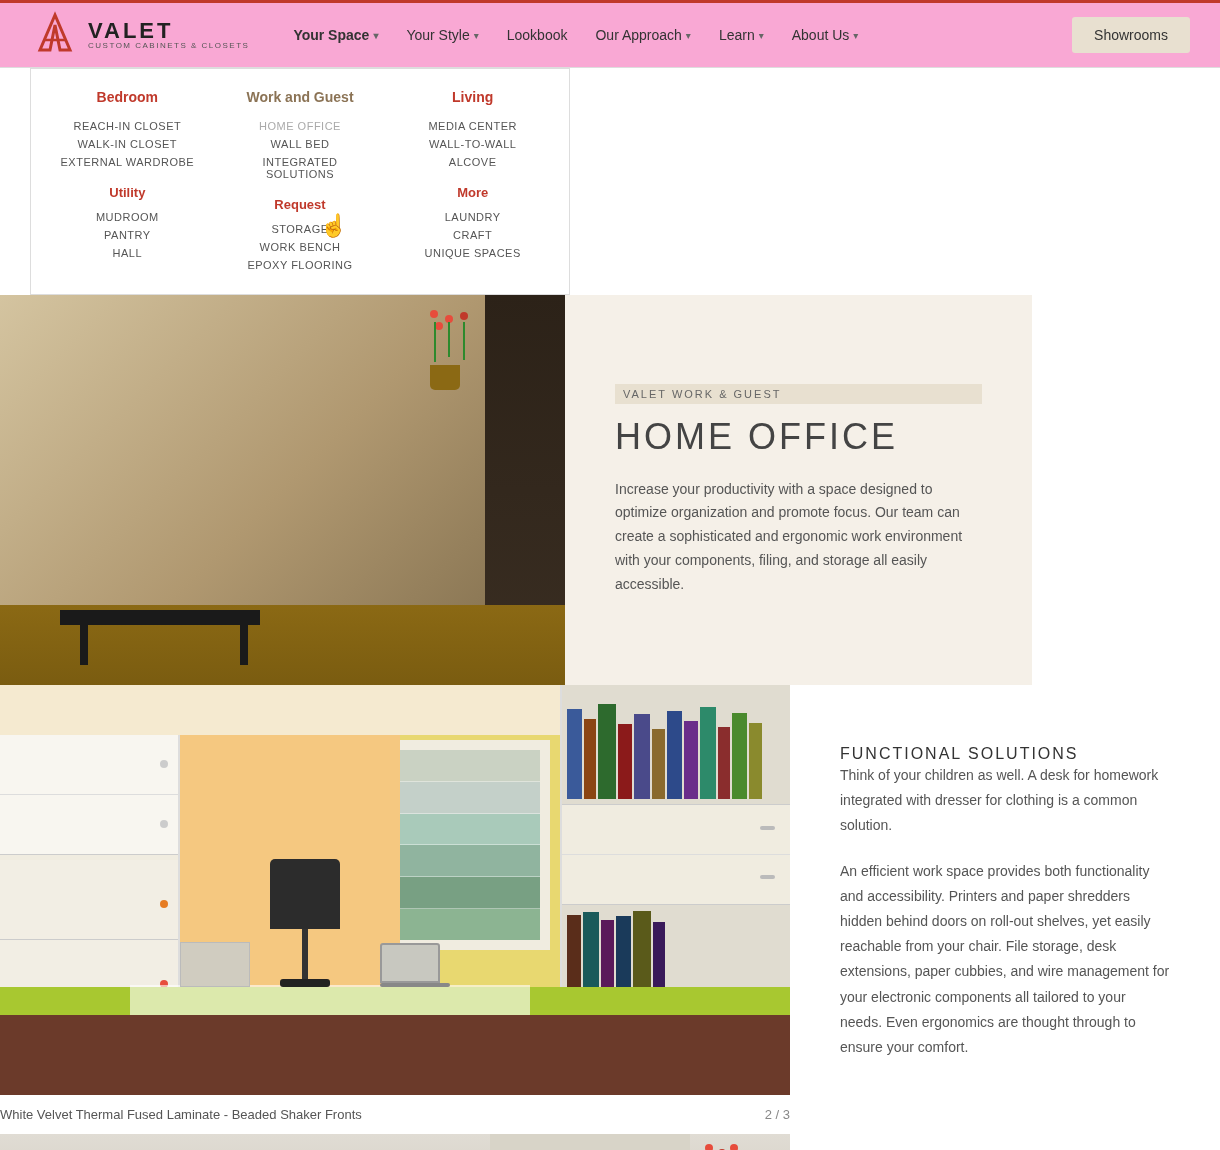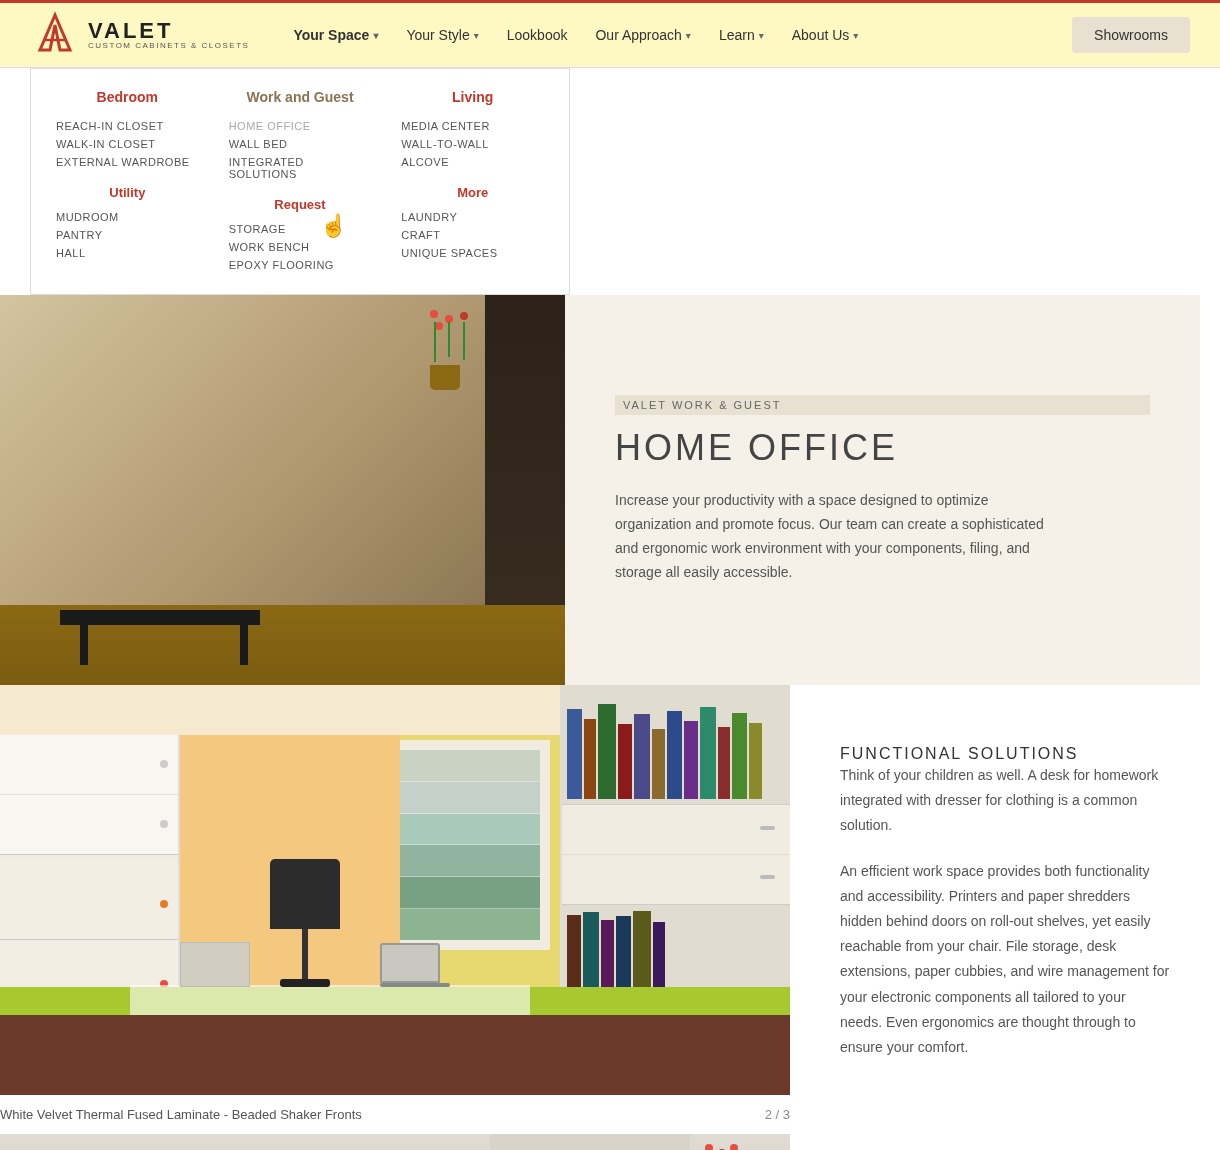--- a/index.html
+++ b/index.html
@@ -6,21 +6,21 @@
     body { font-family: Arial, sans-serif; width: 1220px; overflow-x: hidden; background: #fff; }
 
     
     .header {
       display: flex;
       align-items: center;
       padding: 0 30px;
       height: 65px;
       border-bottom: 1px solid #ddd;
       position: relative;
-      background: #fef9c3;
+      background: #f9a8d4;
       z-index: 100;
     }
     .logo-area {
       display: flex;
       align-items: center;
       margin-right: 30px;
     }
     .logo-icon {
       width: 50px;
       height: 50px;
@@ -117,20 +117,21 @@
       color: #c0392b;
       margin-bottom: 12px;
       text-align: center;
     }
     .dropdown-col-header.work {
       color: #8B7355;
     }
     .dropdown-item {
       font-size: 11px;
       color: #555;
+      text-align: center;
       padding: 3px 0;
       cursor: pointer;
       text-transform: uppercase;
       letter-spacing: 0.5px;
     }
     .dropdown-item.grayed { color: #aaa; }
     .dropdown-section-header {
       font-size: 13px;
       font-weight: bold;
       color: #c0392b;
@@ -152,21 +153,21 @@
       border-left: 10px solid transparent;
       border-right: 10px solid transparent;
       border-bottom: 10px solid #fff;
       z-index: 51;
       filter: drop-shadow(0 -1px 0 #ddd);
     }
 
     
     .hero-section {
       display: flex;
-      width: 1200px;
+      width: 1032px;
     }
     .hero-left {
       width: 565px;
       height: 390px;
       background: #b8a080;
       position: relative;
       overflow: hidden;
     }
     .hero-right {
       flex: 1;

